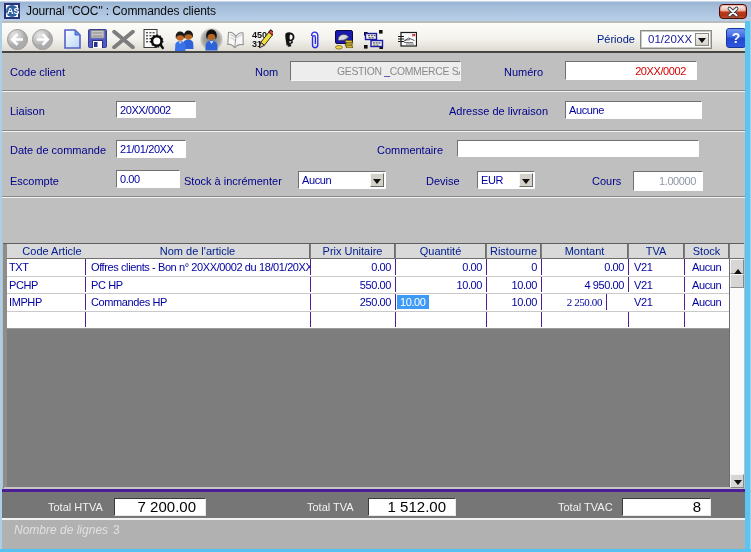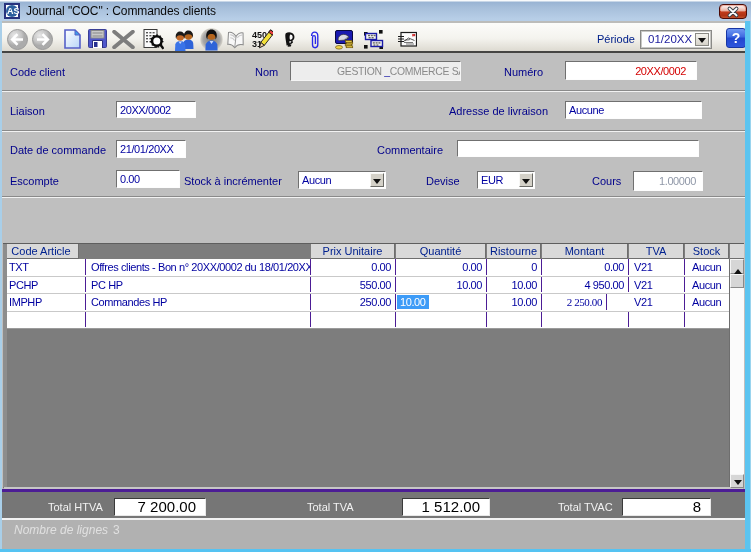--- a/index.html
+++ b/index.html
@@ -271,21 +271,22 @@
     <div class="combo inp" style="left:475px;top:116px;width:58px;height:18px;">EUR<div style="position:absolute;right:1px;top:1px;width:14px;height:14px;background:#D4D1C8;border:1px solid;border-color:#F8F8F6 #6A6A66 #6A6A66 #F8F8F6;">
           <div style="position:absolute;left:2px;top:5px;border:4px solid transparent;border-top:5px solid #111;"></div>
         </div></div>
     <div class="lbl" style="left:590px;top:120px;">Cours</div>
     <div class="inp" style="left:631px;top:116px;width:70px;height:20px;color:#9098A8;text-align:right;padding-right:6px;line-height:17px;">1.00000</div>
     <div class="sep" style="top:141px;"></div>
   </div>
 
   <div id="table">
 
-    <div class="th" style="left:0;width:75px;">Code Article</div>
+    <div class="th" style="left:0;width:97px;">Code Article</div>
+    <div class="th" style="left:82px;width:224px;">Nom de l'article</div>
     <div class="th" style="left:307px;width:84px;">Prix Unitaire</div>
     <div class="th" style="left:392px;width:90px;">Quantité</div>
     <div class="th" style="left:483px;width:54px;">Ristourne</div>
     <div class="th" style="left:538px;width:86px;">Montant</div>
     <div class="th" style="left:625px;width:55px;">TVA</div>
     <div class="th" style="left:681px;width:44px;">Stock</div>
     <div class="th" style="left:726px;width:14px;border-right:none;"></div>
 
     <div class="row" style="left:0;top:15px;width:725px;height:18px;">
       <div class="cell ltx" style="left:0;width:82px;">TXT</div>
@@ -338,21 +339,21 @@
       <div class="sbtn" style="top:215px;height:14px;">
           <div class="tri" style="top:5px;border:4px solid transparent;border-top:5px solid #111;"></div>
         </div>
     </div>
   </div>
 
   <div id="totals">
     <div class="tlab" style="left:46px;">Total HTVA</div>
     <div class="tbox" style="left:112px;width:92px;">7 200.00</div>
     <div class="tlab" style="left:305px;">Total TVA</div>
-    <div class="tbox" style="left:366px;width:88px;margin-left:34px;">1 512.00</div>
+    <div class="tbox" style="left:366px;width:88px;">1 512.00</div>
     <div class="tlab" style="left:556px;">Total TVAC</div>
     <div class="tbox" style="left:620px;width:89px;padding-left:40px;">8 712.00</div>
   </div>
 
   <div id="status">
       <span class="t">Nombre de lignes</span>
       <span class="n">3</span>
     </div>
 
   <div class="abs" style="left:3px;top:244px;width:4px;height:243px;background:#8D8D8D;"></div>

